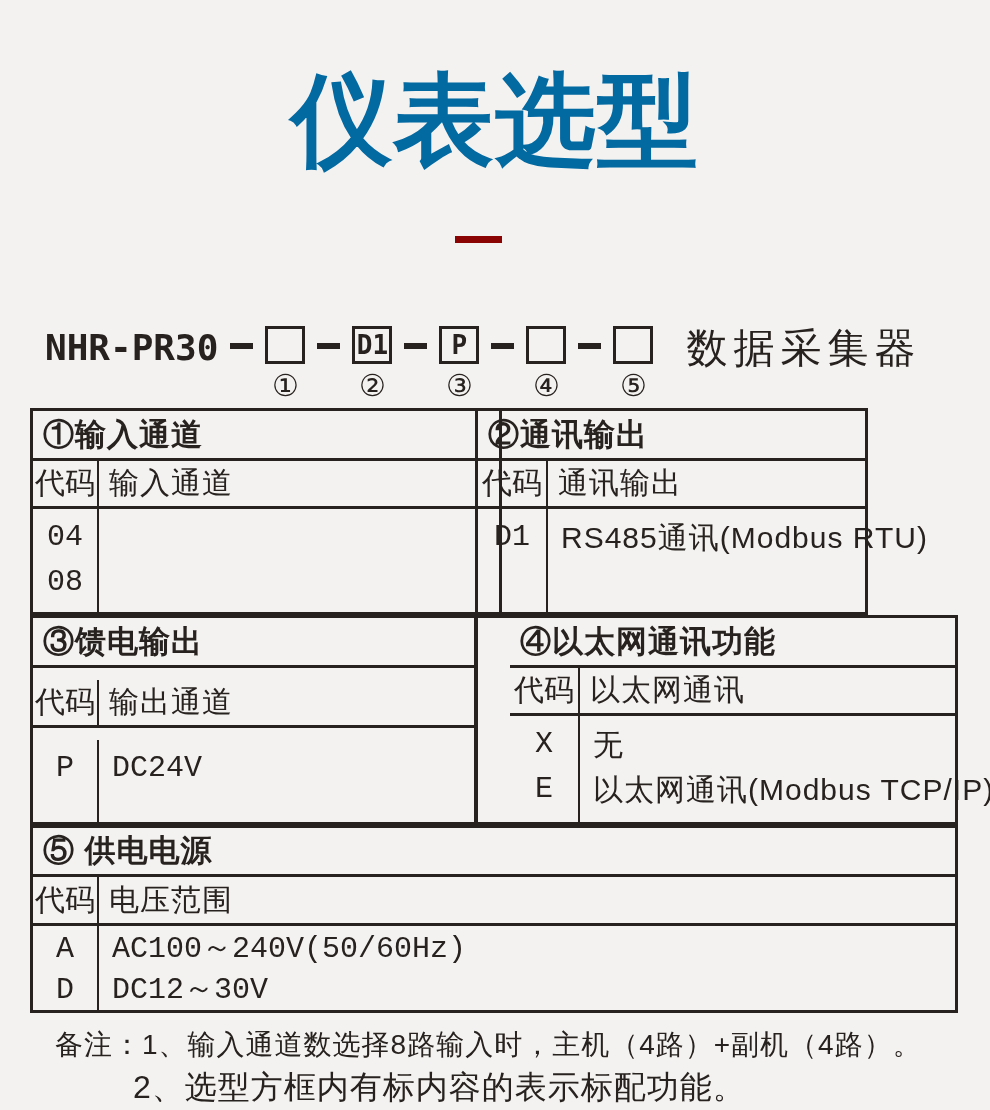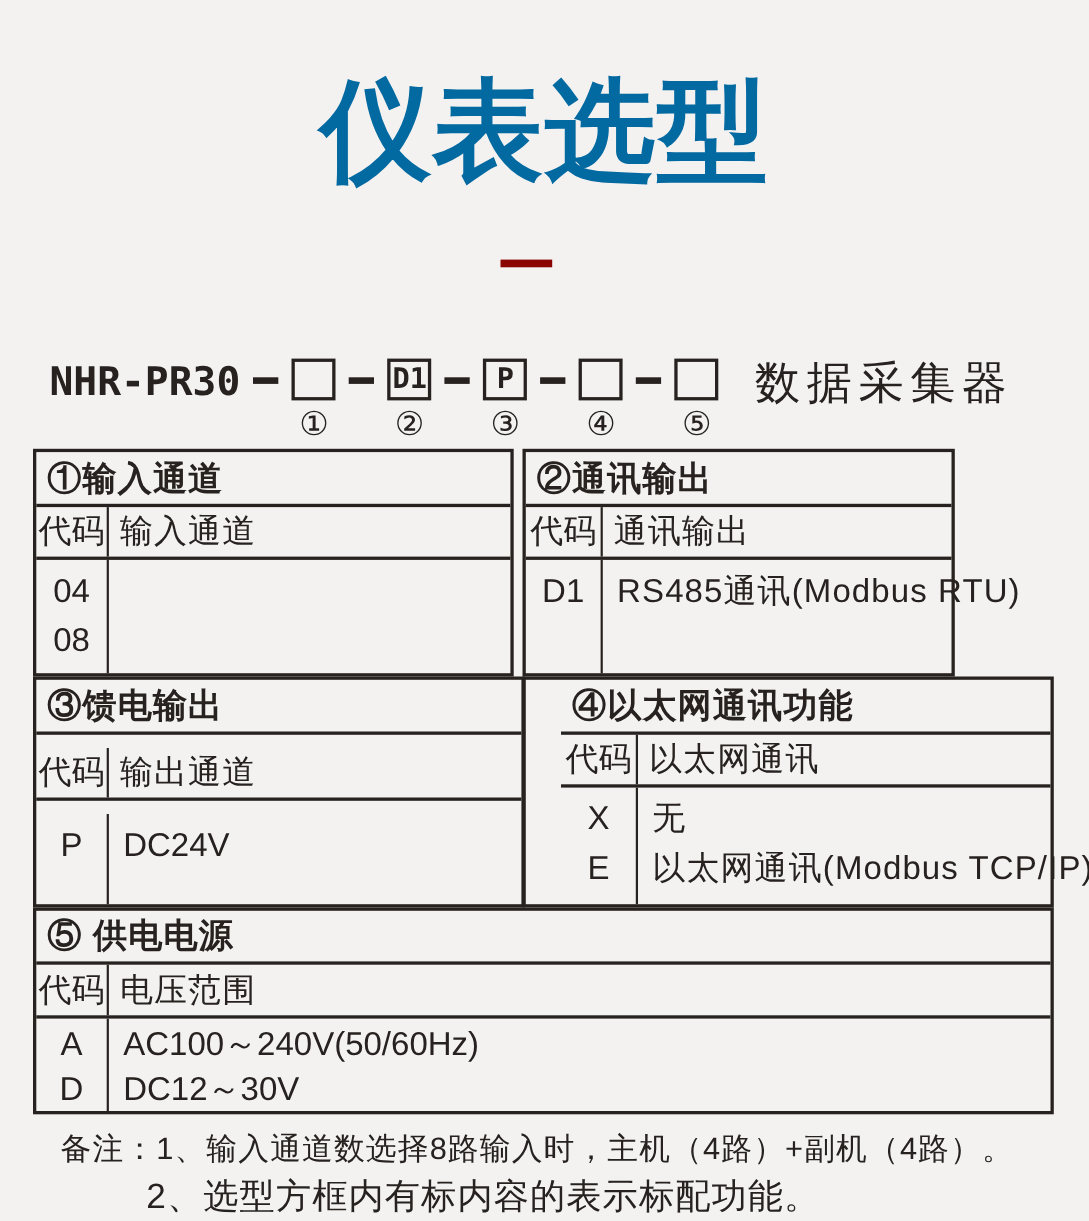--- a/index.html
+++ b/index.html
@@ -30,23 +30,23 @@
   .sec-data{flex:1 1 auto;display:grid;}
   .left-cols{grid-template-columns:66px 1fr;}
   .right-cols{grid-template-columns:70px 1fr;}
   .cell-code{border-right:2px solid #27221f;display:flex;align-items:center;justify-content:center;
              font-size:30px;letter-spacing:0px;}
   .cell-desc{display:flex;align-items:center;padding-left:10px;font-size:30px;letter-spacing:1px;}
   .data-codes{border-right:2px solid #27221f;text-align:center;padding-top:6px;}
   .data-descs{padding-left:13px;padding-top:6px;}
   .line{height:45px;line-height:45px;font-size:30px;letter-spacing:1px;white-space:nowrap;}
   .sec5-line{height:41px;line-height:41px;}
-  .mono{font-family:Liberation Sans, sans-serif;letter-spacing:0;}
+  .mono{font-family:Liberation Mono, monospace;letter-spacing:0;}
 
-  #sec1{left:30px;top:408px;width:437px;height:207px;}
+  #sec1{left:30px;top:408px;width:472px;height:207px;}
   #sec2{left:475px;top:408px;width:393px;height:207px;}
   #sec3{left:30px;top:615px;width:447px;height:210px;gap:12px;}
   #sec4{left:475px;top:615px;width:483px;height:210px;padding-left:32px;}
   #sec5{left:30px;top:825px;width:928px;height:188px;}
   #sec5 .sec-h{height:49px;}
   #sec5 .sec-sub{height:49px;}
   #sec5 .data-codes,#sec5 .data-descs{padding-top:3px;}
 
   
   .note1{position:absolute;left:55px;top:1026px;font-size:28px;letter-spacing:1px;white-space:nowrap;}

